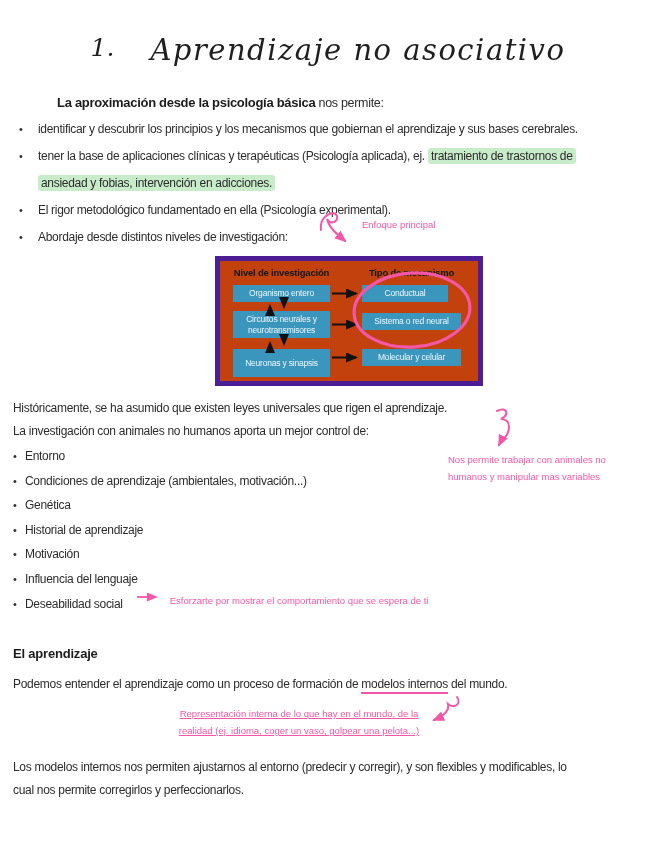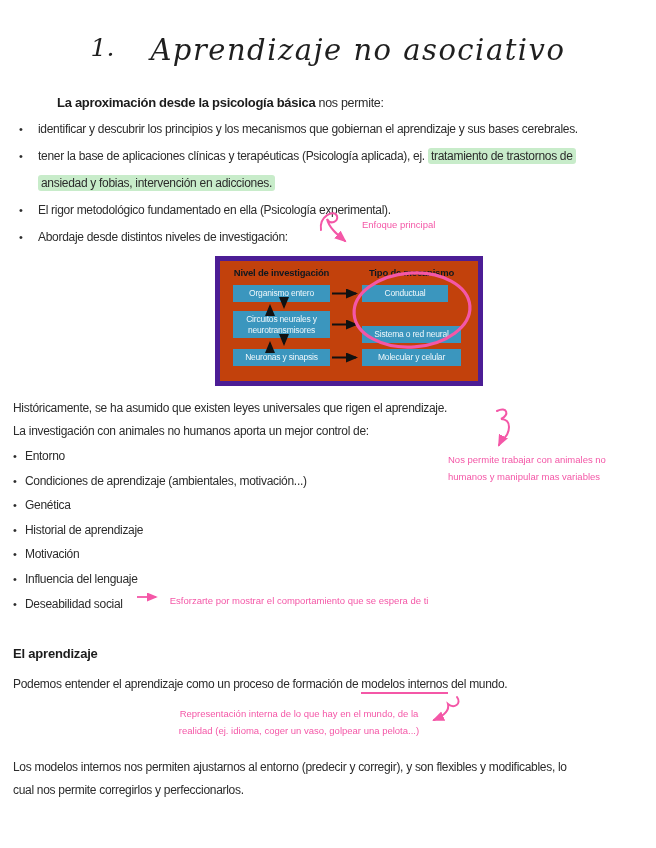--- a/index.html
+++ b/index.html
@@ -26,39 +26,39 @@
   .enfoque .annot{margin-top:8px;margin-left:4px;}
   
   .diagram{top:256px;left:215px;width:258px;height:120px;background:#c2410c;border:5px solid #4c1d95;}
   .dg-header{position:absolute;top:6px;font-size:9.5px;font-weight:bold;color:#101820;text-align:center;letter-spacing:-0.2px;}
   .dg-header-left{left:13px;width:97px;}
   .dg-header-right{left:142px;width:99px;}
   .dg-box{position:absolute;background:#3b96be;color:#eef7fb;font-size:8.5px;letter-spacing:-0.2px;
     display:flex;align-items:center;justify-content:center;text-align:center;line-height:1.2;padding:0 2px;box-sizing:border-box;}
   .dg-l1{left:13px;top:24px;width:97px;height:17px;}
   .dg-l2{left:13px;top:50px;width:97px;height:27px;}
-  .dg-l3{left:13px;top:88px;width:97px;height:17px;}
+  .dg-l3{left:13px;top:88px;width:97px;height:28px;}
   .dg-r1{left:142px;top:24px;width:86px;height:17px;}
-  .dg-r2{left:142px;top:65px;width:99px;height:17px;}
+  .dg-r2{left:142px;top:52px;width:99px;height:17px;}
   .dg-r3{left:142px;top:88px;width:99px;height:17px;}
   .dg-svg{position:absolute;left:0;top:0;}
   
   .mid{top:397px;left:13px;width:520px;line-height:23px;}
   .squiggle3{top:406px;left:492px;}
   .side-note{top:451px;left:448px;width:182px;}
   .dotlist{top:444px;left:13px;width:620px;}
   .ditem{position:relative;padding-left:12px;line-height:24.6px;}
   .ditem::before{content:"•";position:absolute;left:0;top:0;font-size:11px;color:#2c2c2c;}
   .ditem-last{display:flex;}
   .ditem-last .arrow-svg{margin:0 7px 0 12px;}
   
   .bheading{top:646px;left:13px;font-weight:bold;font-size:13px;color:#1c1c1c;letter-spacing:-0.2px;}
   .sentence{top:672px;left:13px;width:636px;line-height:24px;}
   .underline-pink{border-bottom:2.5px solid #f457a7;padding-bottom:1px;}
-  .bnote{top:705px;left:160px;width:278px;text-align:center;}
+  .bnote{top:705px;left:160px;width:278px;text-align:center;text-decoration:underline;}
   .curly4{top:694px;left:428px;}
   .final{top:756px;left:13px;width:640px;line-height:23px;}
 </style>
 </head>
 <body>
 
 <div class="abs title">
   <span class="title-number">1.</span><span class="title-text">Aprendizaje no asociativo</span>
 </div>
 

